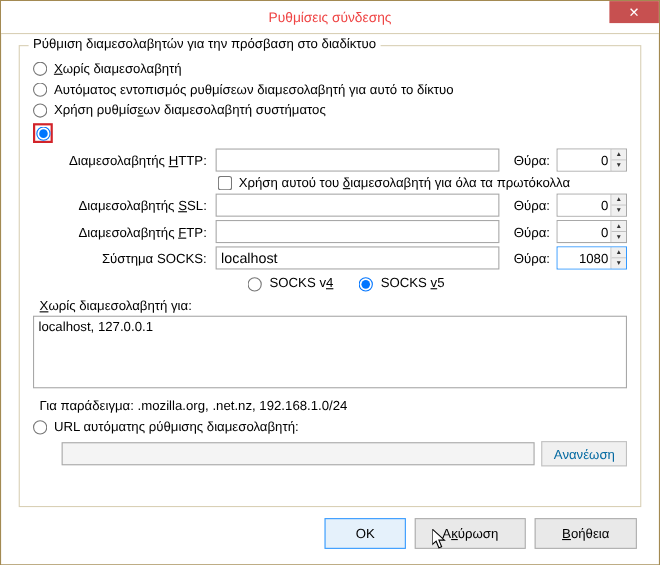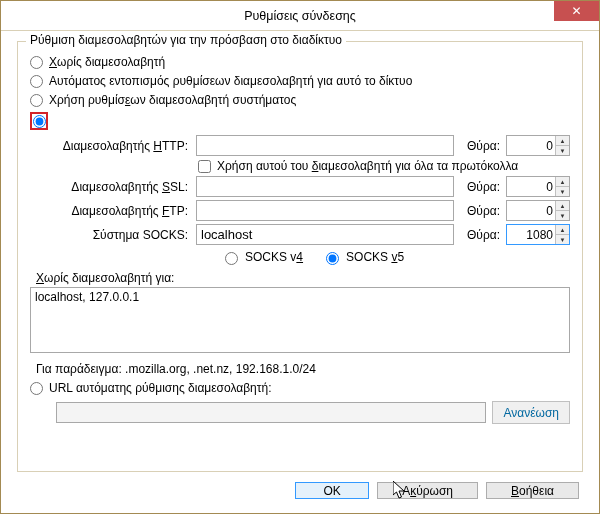--- a/index.html
+++ b/index.html
@@ -24,21 +24,21 @@
     background: #fff;
     border-bottom: 1px solid #d9d0b6;
     display: flex;
     align-items: center;
     position: relative;
   }
   .titlebar .title {
     flex: 1;
     text-align: center;
     font-size: 12.5px;
-    color: #000000;
+    color: #ef4444;
   }
   .close-btn {
     position: absolute;
     right: 0;
     top: 0;
     width: 45px;
     height: 20px;
     background: #c75050;
     color: #fff;
     display: flex;
@@ -195,21 +195,21 @@
     font-size: 12px;
   }
   .button-row {
     display: flex;
     justify-content: flex-end;
     gap: 8px;
     padding: 10px 4px 4px 4px;
   }
   .dlg-btn {
     min-width: 74px;
-    height: 17px;
+    height: 28px;
     border: 1px solid #adadad;
     background: #e9e9e9;
     font-family: inherit;
     font-size: 12px;
     padding: 0 24px;
   }
   .dlg-btn.default {
     border: 1px solid #3399ff;
     background: #e5f1fb;
   }

